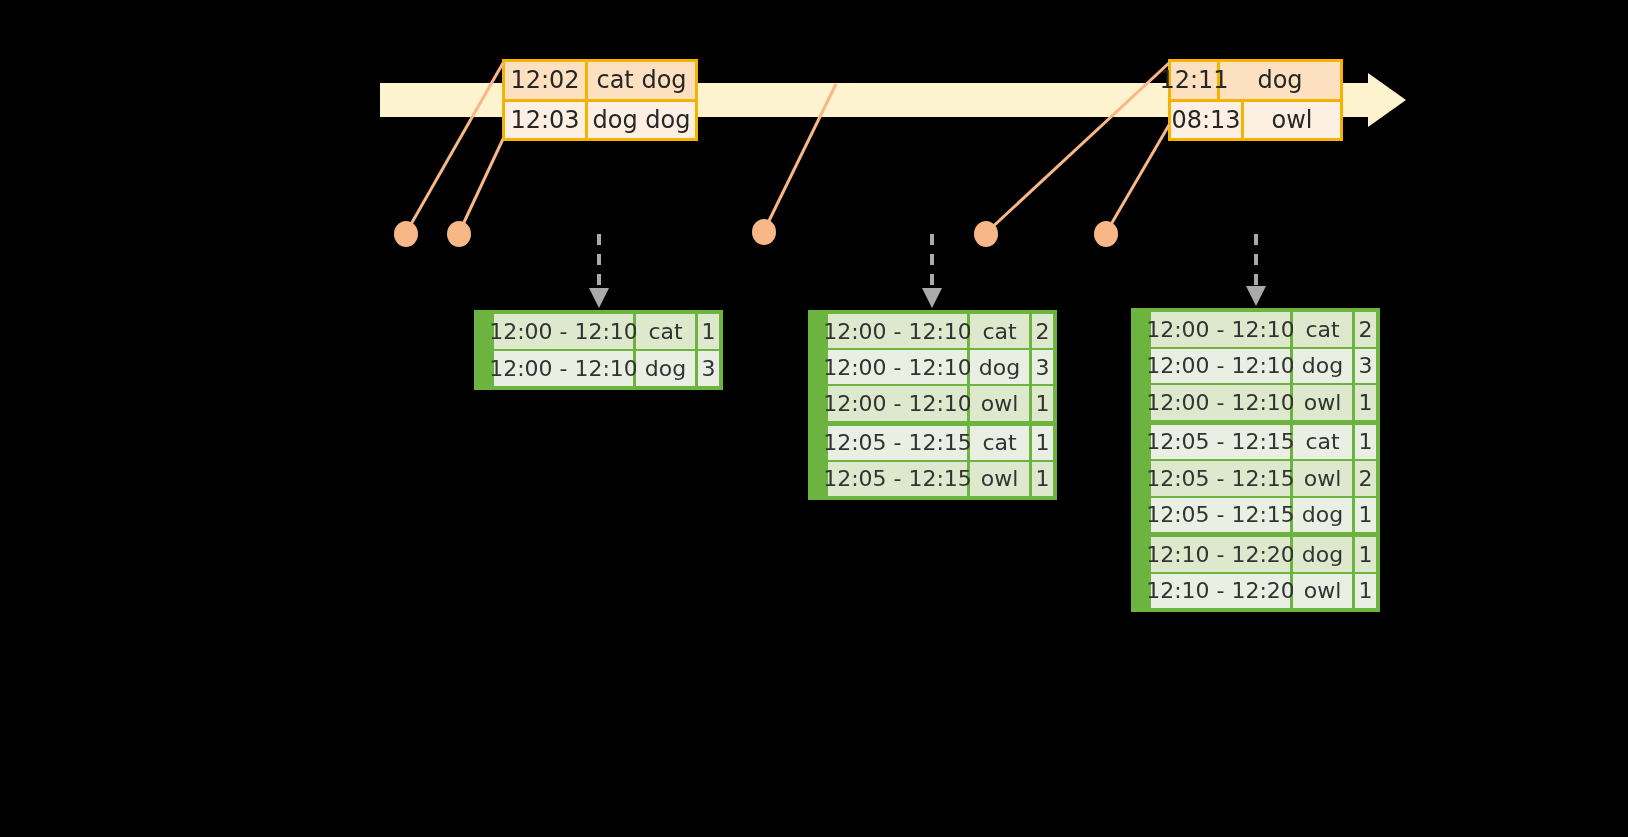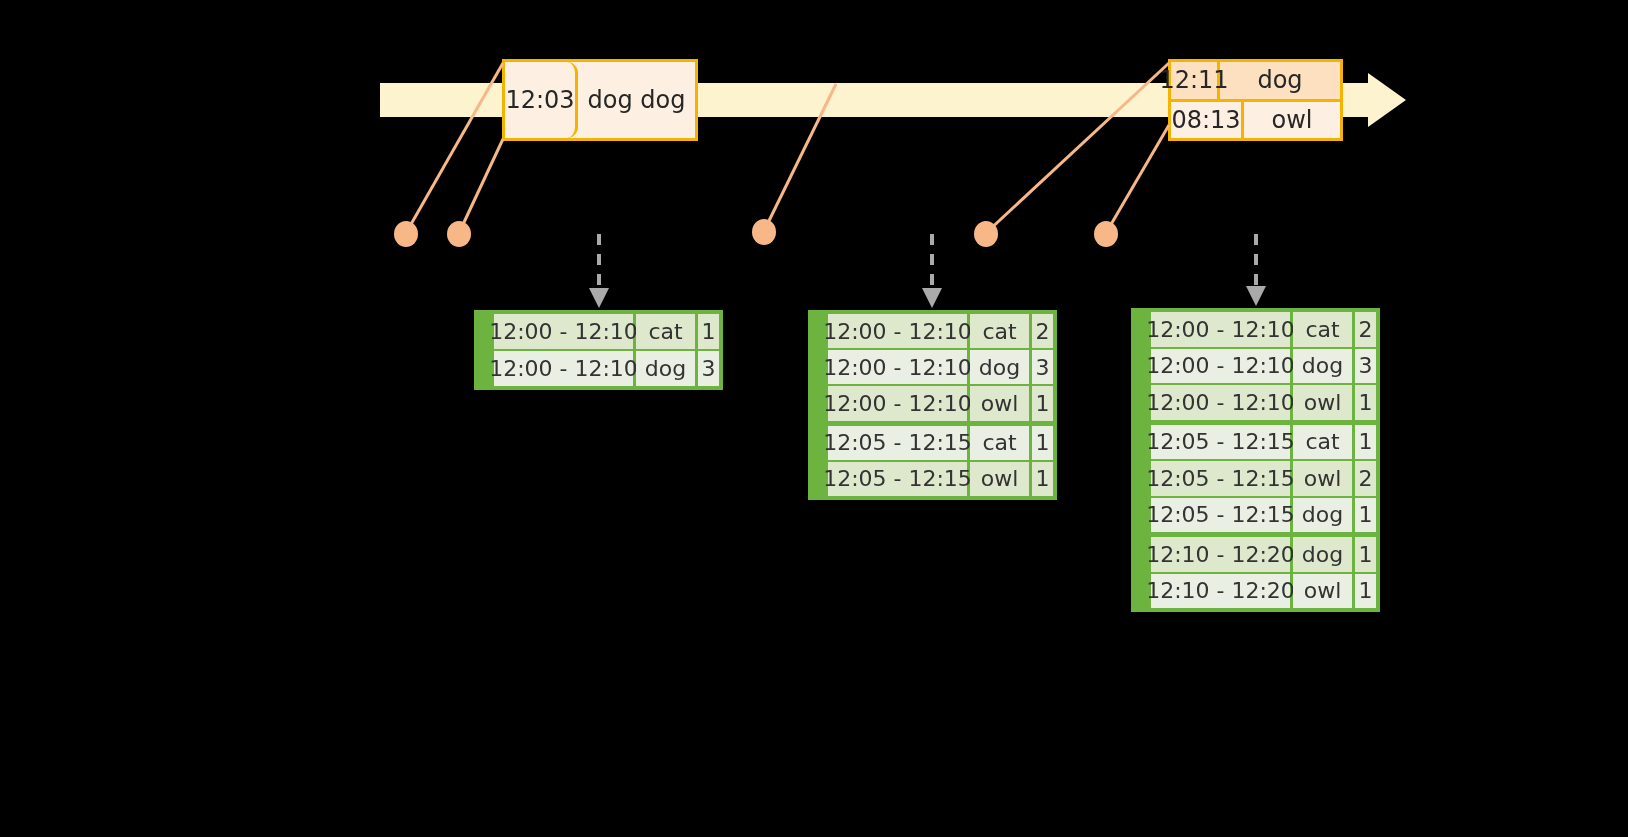--- a/index.html
+++ b/index.html
@@ -126,22 +126,26 @@
 </style>
 </head>
 <body>
 
 <div id="stage">
 
   <div class="timeline-bar" style="left:380px; top:83px; width:990px; height:34px;"></div>
   <div class="timeline-arrowhead" style="left:1368px; top:73px;"></div>
 
   <div class="event-box" style="left:502px; top:59px; width:196px; height:82px;">
+    <div class="event-row shade-a">
+      <div class="event-time" style="width:83px;">12:02</div>
+      <div class="event-words">cat dog</div>
+    </div>
     <div class="event-row shade-b">
-      <div class="event-time" style="width:73px;border-radius:11px;">12:03</div>
+      <div class="event-time" style="width:83px;">12:03</div>
       <div class="event-words">dog dog</div>
     </div>
   </div>
 
 
   <div class="event-box" style="left:1168px; top:59px; width:175px; height:82px;">
     <div class="event-row shade-a">
       <div class="event-time" style="width:49px;">12:11</div>
       <div class="event-words">dog</div>
     </div>

